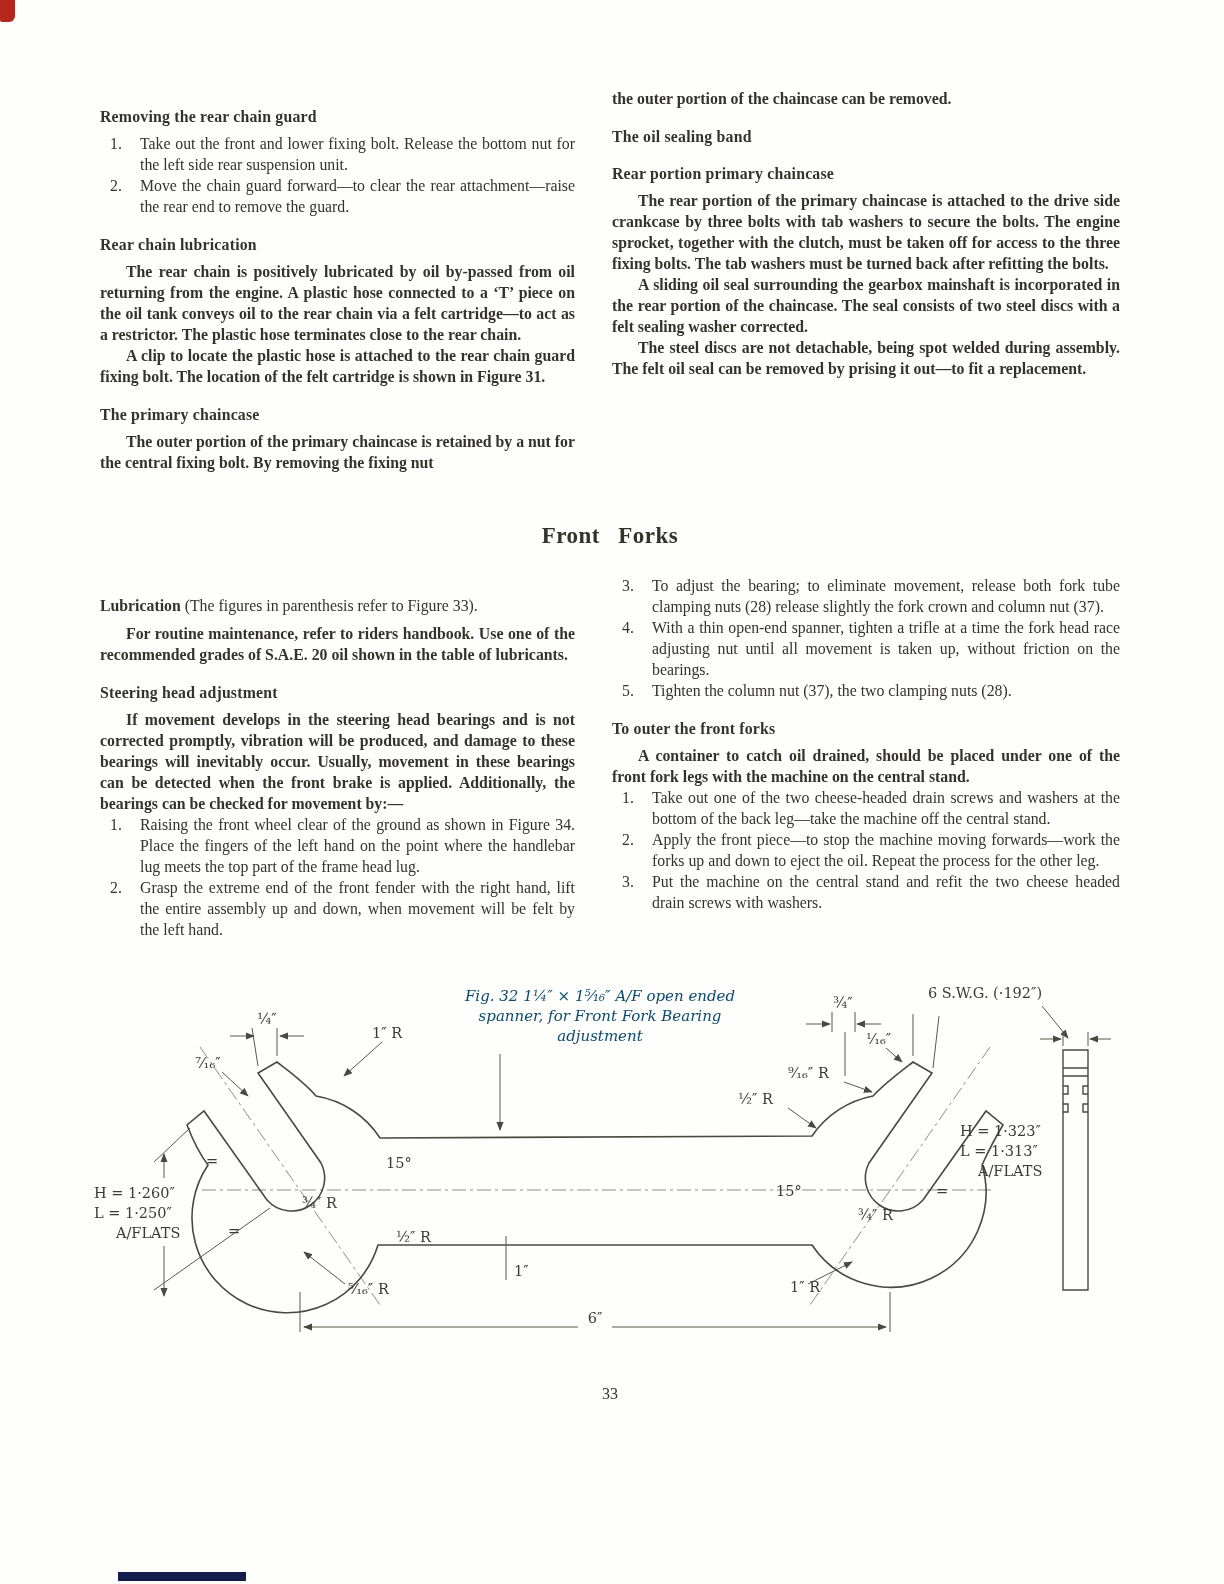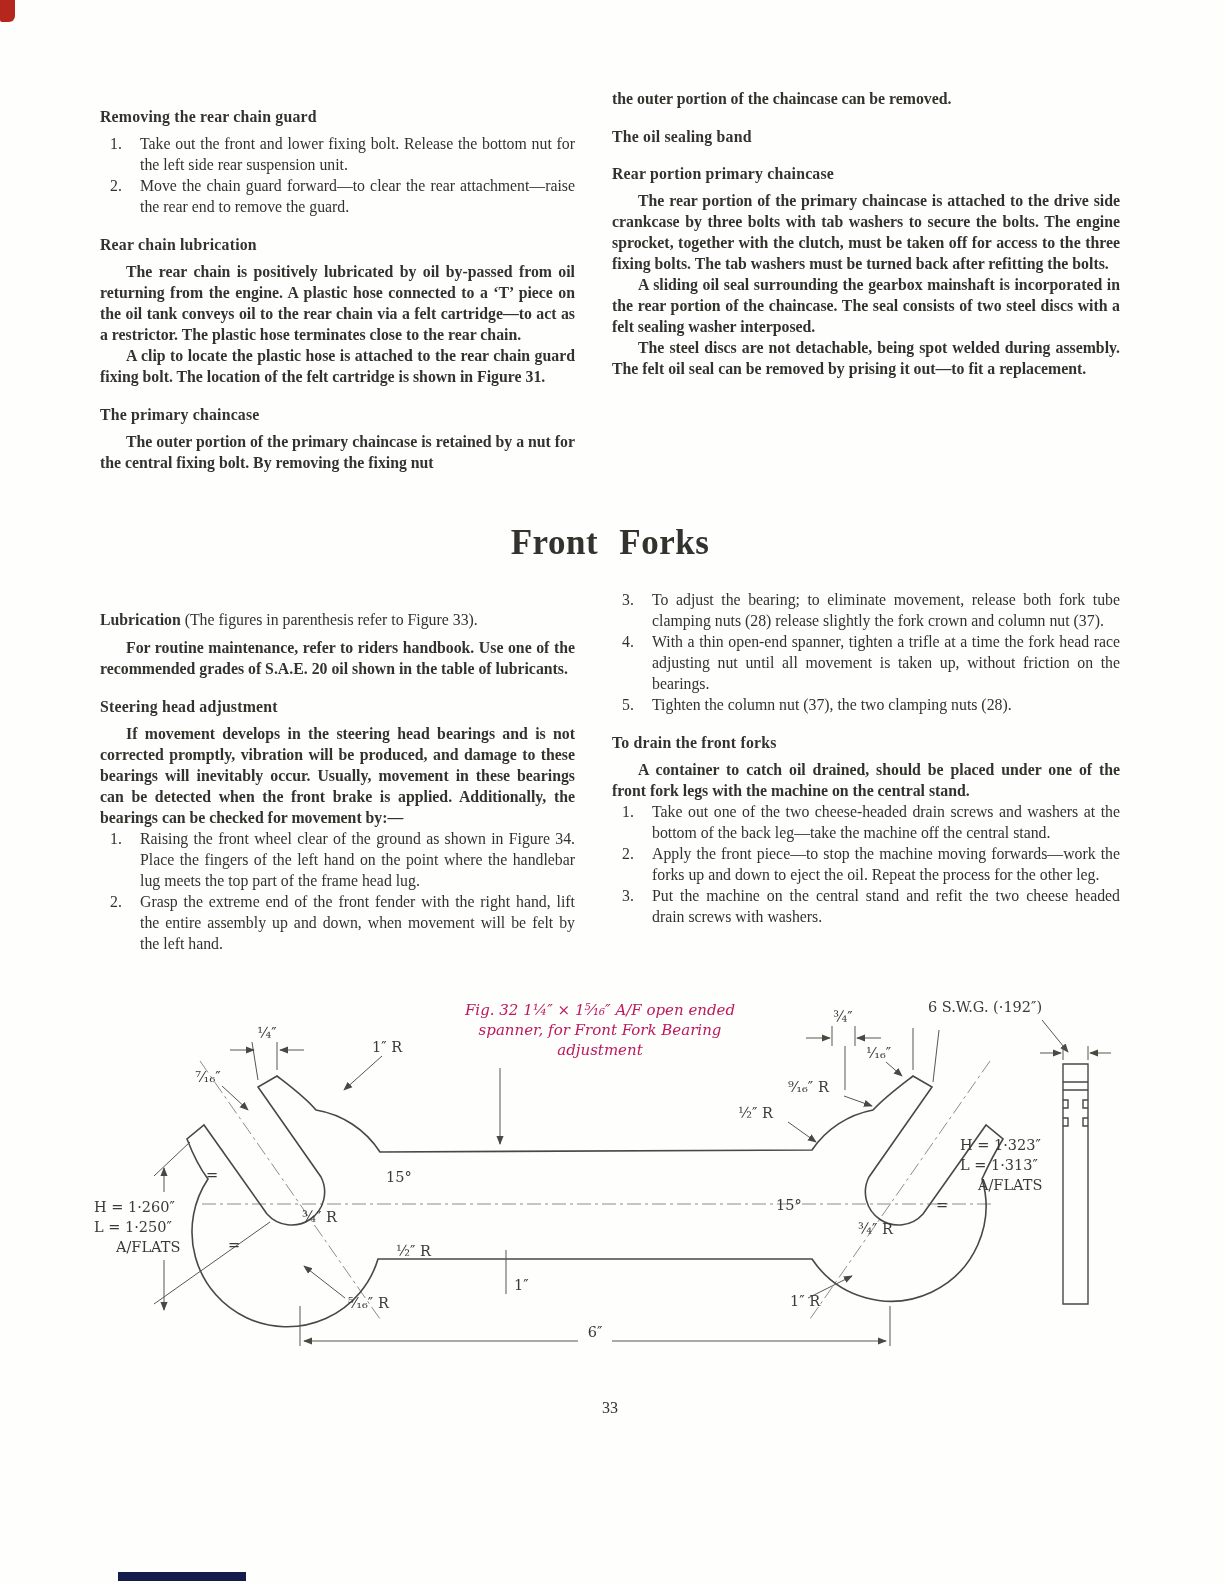--- a/index.html
+++ b/index.html
@@ -12,24 +12,24 @@
   .col-r { flex:1; }
   .col > :first-child { margin-top:0 !important; }
   h3 { font-size:15.8px; font-weight:bold; margin:19px 0 7px 0; letter-spacing:.2px; }
   .p { font-size:15.8px; line-height:21px; text-align:justify; text-indent:26px;font-weight:bold; }
   .p.ni { text-indent:0; }
   .li { display:flex; font-size:15.8px; line-height:21px; }
   .li .num { flex:none; width:40px; padding-left:10px; }
   .li .txt { flex:1; text-align:justify; }
   .lub-line { font-size:15.8px; line-height:21px; margin-bottom:7px; }
   .lub-line .b { font-weight:bold; }
-  .title { text-align:center; font-size:35px; font-weight:bold; margin:50px 0 26px 0; word-spacing:12px; letter-spacing:.5px; }
+  .title { text-align:center; font-size:23px; font-weight:bold; margin:50px 0 26px 0; word-spacing:12px; letter-spacing:.5px; }
   .figure { position:relative; width:1040px; height:395px; margin:40px 0 0 -10px; }
   .fig-caption { position:absolute; left:355px; top:6px; width:310px; text-align:center; font-style:italic;
-                 font-size:15px; line-height:20px; font-family:"DejaVu Serif", "Liberation Serif", serif; color:#be185d; }
+                 font-size:15px; line-height:20px; font-family:"DejaVu Serif", "Liberation Serif", serif; color:#0c4a6e; }
   .pageno { text-align:center; font-size:16px; margin-top:10px; }
   svg text { font-family:"DejaVu Serif", "Liberation Serif", serif; font-size:14.5px; fill:#3b3934; }
   .artifact-red { position:absolute; left:0; top:0; width:15px; height:22px; background:#b5271d; border-radius:0 0 6px 2px; }
   .artifact-bar { position:absolute; left:118px; top:1572px; width:128px; height:9px; background:#141b4d; }
 </style>
 </head>
 <body>
 
 <div class="page">
   <div class="artifact-red"></div>
@@ -56,21 +56,21 @@
         <div class="p">The outer portion of the primary chaincase is retained by a nut for the central fixing bolt. By removing the fixing nut</div>
       </div>
 
       <div class="col col-r">
         <div class="p ni">the outer portion of the chaincase can be removed.</div>
 
         <h3>The oil sealing band</h3>
 
         <h3>Rear portion primary chaincase</h3>
         <div class="p">The rear portion of the primary chaincase is attached to the drive side crankcase by three bolts with tab washers to secure the bolts. The engine sprocket, together with the clutch, must be taken off for access to the three fixing bolts. The tab washers must be turned back after refitting the bolts.</div>
-        <div class="p">A sliding oil seal surrounding the gearbox mainshaft is incorporated in the rear portion of the chaincase. The seal consists of two steel discs with a felt sealing washer interposed.</div>
+        <div class="p">A sliding oil seal surrounding the gearbox mainshaft is incorporated in the rear portion of the chaincase. The seal consists of two steel discs with a felt sealing washer corrected.</div>
         <div class="p">The steel discs are not detachable, being spot welded during assembly. The felt oil seal can be removed by prising it out—to fit a replacement.</div>
       </div>
     </div>
 
     <div class="title">Front Forks</div>
 
     <div class="cols">
       <div class="col col-l">
         <div class="lub-line">
           <span class="b">Lubrication</span><span> (The figures in parenthesis refer to Figure 33).</span>
@@ -96,21 +96,21 @@
         </div>
         <div class="li">
           <span class="num">4.</span>
           <span class="txt">With a thin open-end spanner, tighten a trifle at a time the fork head race adjusting nut until all movement is taken up, without friction on the bearings.</span>
         </div>
         <div class="li">
           <span class="num">5.</span>
           <span class="txt">Tighten the column nut (37), the two clamping nuts (28).</span>
         </div>
 
-        <h3>To drain the front forks</h3>
+        <h3>To outer the front forks</h3>
         <div class="p">A container to catch oil drained, should be placed under one of the front fork legs with the machine on the central stand.</div>
         <div class="li">
           <span class="num">1.</span>
           <span class="txt">Take out one of the two cheese-headed drain screws and washers at the bottom of the back leg—take the machine off the central stand.</span>
         </div>
         <div class="li">
           <span class="num">2.</span>
           <span class="txt">Apply the front piece—to stop the machine moving forwards—work the forks up and down to eject the oil. Repeat the process for the other leg.</span>
         </div>
         <div class="li">

